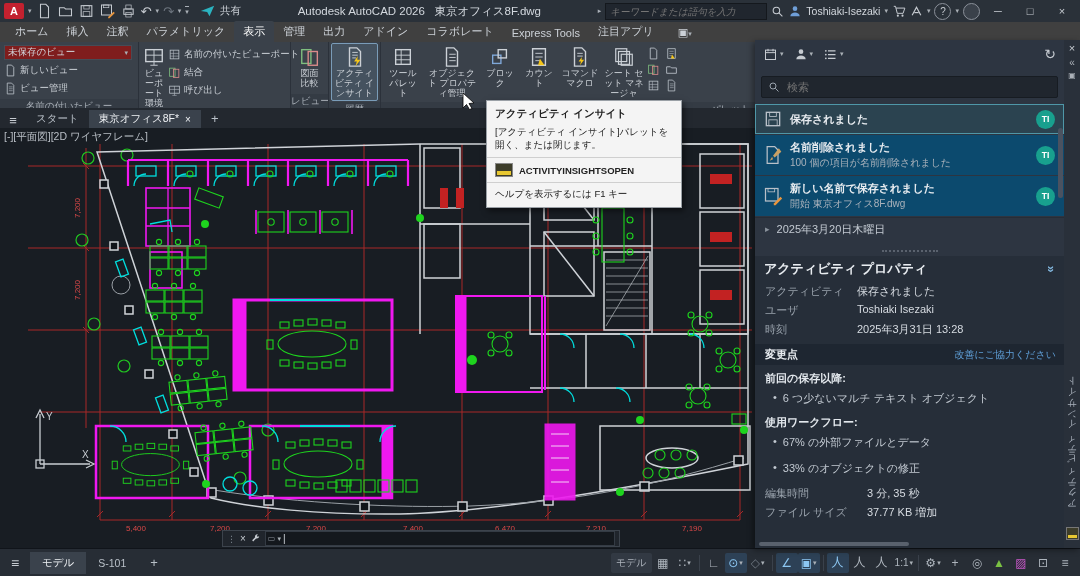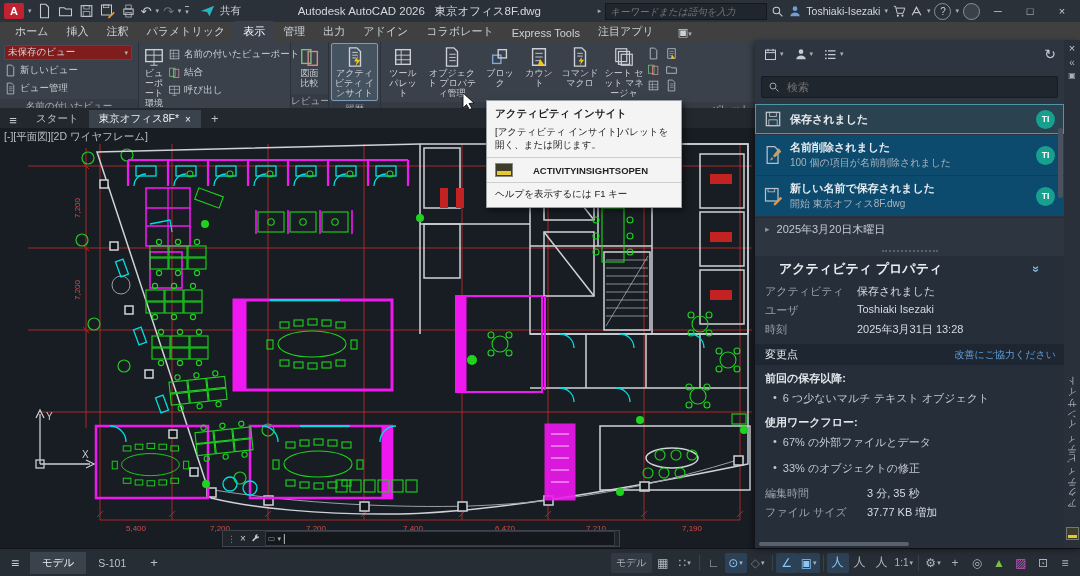--- a/index.html
+++ b/index.html
@@ -64,21 +64,21 @@
   .act-item{background:#0c4a6e;margin-bottom:1px;display:flex;align-items:center;gap:7px;padding:4px 8px 4px 7px;border:1px solid transparent}
   .act-item.sel{background:#2b4350;border-color:#4f97a8}
   .act-title{font-size:11px;font-weight:bold;color:#e8ecf0}
   .act-sub{font-size:10px;color:#aab2bb;margin-top:1px}
   .avatar{width:19px;height:19px;border-radius:50%;background:#18a08e;color:#fff;font-size:8.5px;font-weight:bold;
           display:flex;align-items:center;justify-content:center;margin-left:auto;flex:0 0 auto}
   .date-row{height:22px;display:flex;align-items:center;gap:7px;padding-left:10px;font-size:11px;color:#c3cad2;border-top:1px solid #262d37;background:#2d3541}
   #drag-dots{height:10px;display:flex;align-items:center;justify-content:center}
   #drag-dots div{width:56px;border-top:2px dotted #5a626e}
   #props{flex:1;background:#262e39;display:flex;flex-direction:column;overflow:hidden;position:relative}
-  #props-hdr{height:26px;display:flex;align-items:center;padding:0 24px;font-size:13px;font-weight:bold;color:#e8ecf0}
+  #props-hdr{height:26px;display:flex;align-items:center;padding:0 9px;font-size:13px;font-weight:bold;color:#e8ecf0}
   .prop-row{display:flex;padding:2px 10px;font-size:11px}
   .prop-label{width:92px;color:#9aa3ad;flex:0 0 auto}
   .prop-val{color:#d6dbe1}
   #changes-bar{height:21px;background:#1e2631;display:flex;align-items:center;justify-content:space-between;padding:0 8px 0 10px;margin-top:5px}
   .bold-ttl{font-size:11px;font-weight:bold;color:#e3e8ed;padding:6px 10px 2px 10px}
   .bullet{display:flex;gap:6px;padding:3px 10px 3px 18px;font-size:11px;color:#c3cad2}
   .vscroll{position:absolute;width:5px;border-radius:3px;background:#4a5260}
   
   #bottombar{left:0;top:548px;width:1080px;height:28px;background:#272d35;display:flex;align-items:center;border-top:1px solid #10141a;box-sizing:border-box}
   .ltab{padding:4px 12px;font-size:10.5px;color:#b9c0c8}
@@ -716,21 +716,21 @@
       <span class="ico" style="font-size:8px;color:#8a9099">▭</span>
       <span class="caret">▾</span>
       <span style="color:#d0d5da;font-size:10px">|</span>
     </div>
   </div>
 
   <div id="tooltip" class="abs">
     <div class="tt-title">アクティビティ インサイト</div>
     <div>[アクティビティ インサイト]パレットを開く、または閉じます。</div>
     <hr>
-    <div class="row" style="gap:20px;font-weight:bold">
+    <div class="row" style="gap:6px;font-weight:bold">
       <span style="width:16px;height:12px;background:#3d3d2a;border:1px solid #888;display:inline-block;position:relative">
           <span style="position:absolute;left:1px;right:1px;bottom:1px;height:4px;background:#e8c832"></span>
         </span>
       <span>ACTIVITYINSIGHTSOPEN</span>
     </div>
     <hr>
     <div>ヘルプを表示するには F1 キー</div>
   </div>
 
   <svg id="cursor" class="abs" style="left:462px;top:92px" width="14" height="18" viewBox="0 0 14 18">
@@ -812,21 +812,21 @@
         </div>
         <div class="prop-row">
           <span class="prop-label">ユーザ</span>
           <span class="prop-val">Toshiaki Isezaki</span>
         </div>
         <div class="prop-row">
           <span class="prop-label">時刻</span>
           <span class="prop-val">2025年3月31日 13:28</span>
         </div>
         <div id="changes-bar">
-          <span style="font-weight:normal;font-size:11px;color:#e8ecf0">変更点</span>
+          <span style="font-weight:bold;font-size:11px;color:#e8ecf0">変更点</span>
           <span style="font-size:10px;color:#5f9fd8">改善にご協力ください</span>
         </div>
         <div class="bold-ttl">前回の保存以降:</div>
         <div class="bullet">
             <span>•</span>
             <span>6 つ少ないマルチ テキスト オブジェクト</span>
           </div>
         <div class="bold-ttl">使用ワークフロー:</div>
         <div class="bullet" style="padding-bottom:8px">
             <span>•</span>

